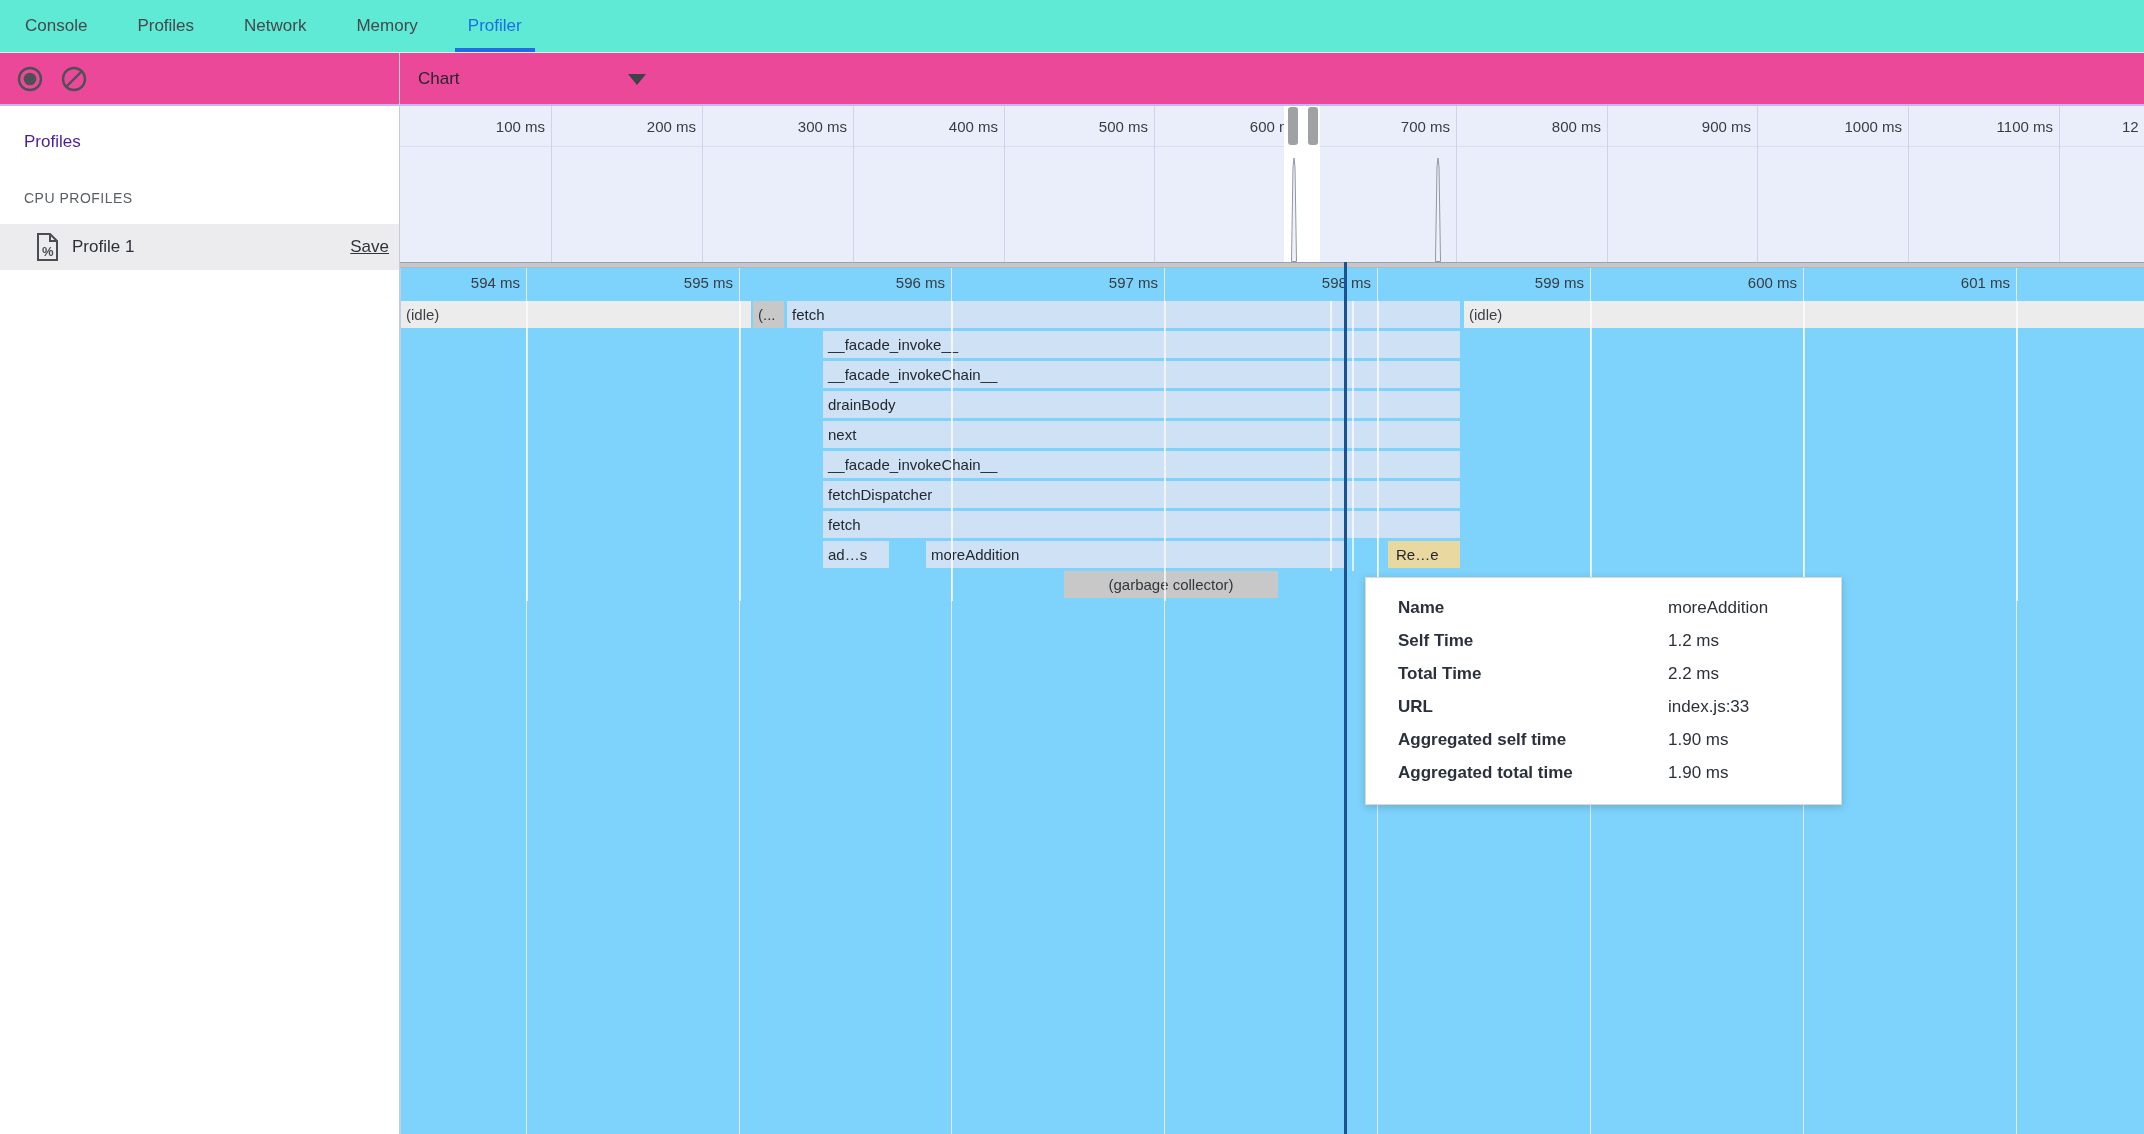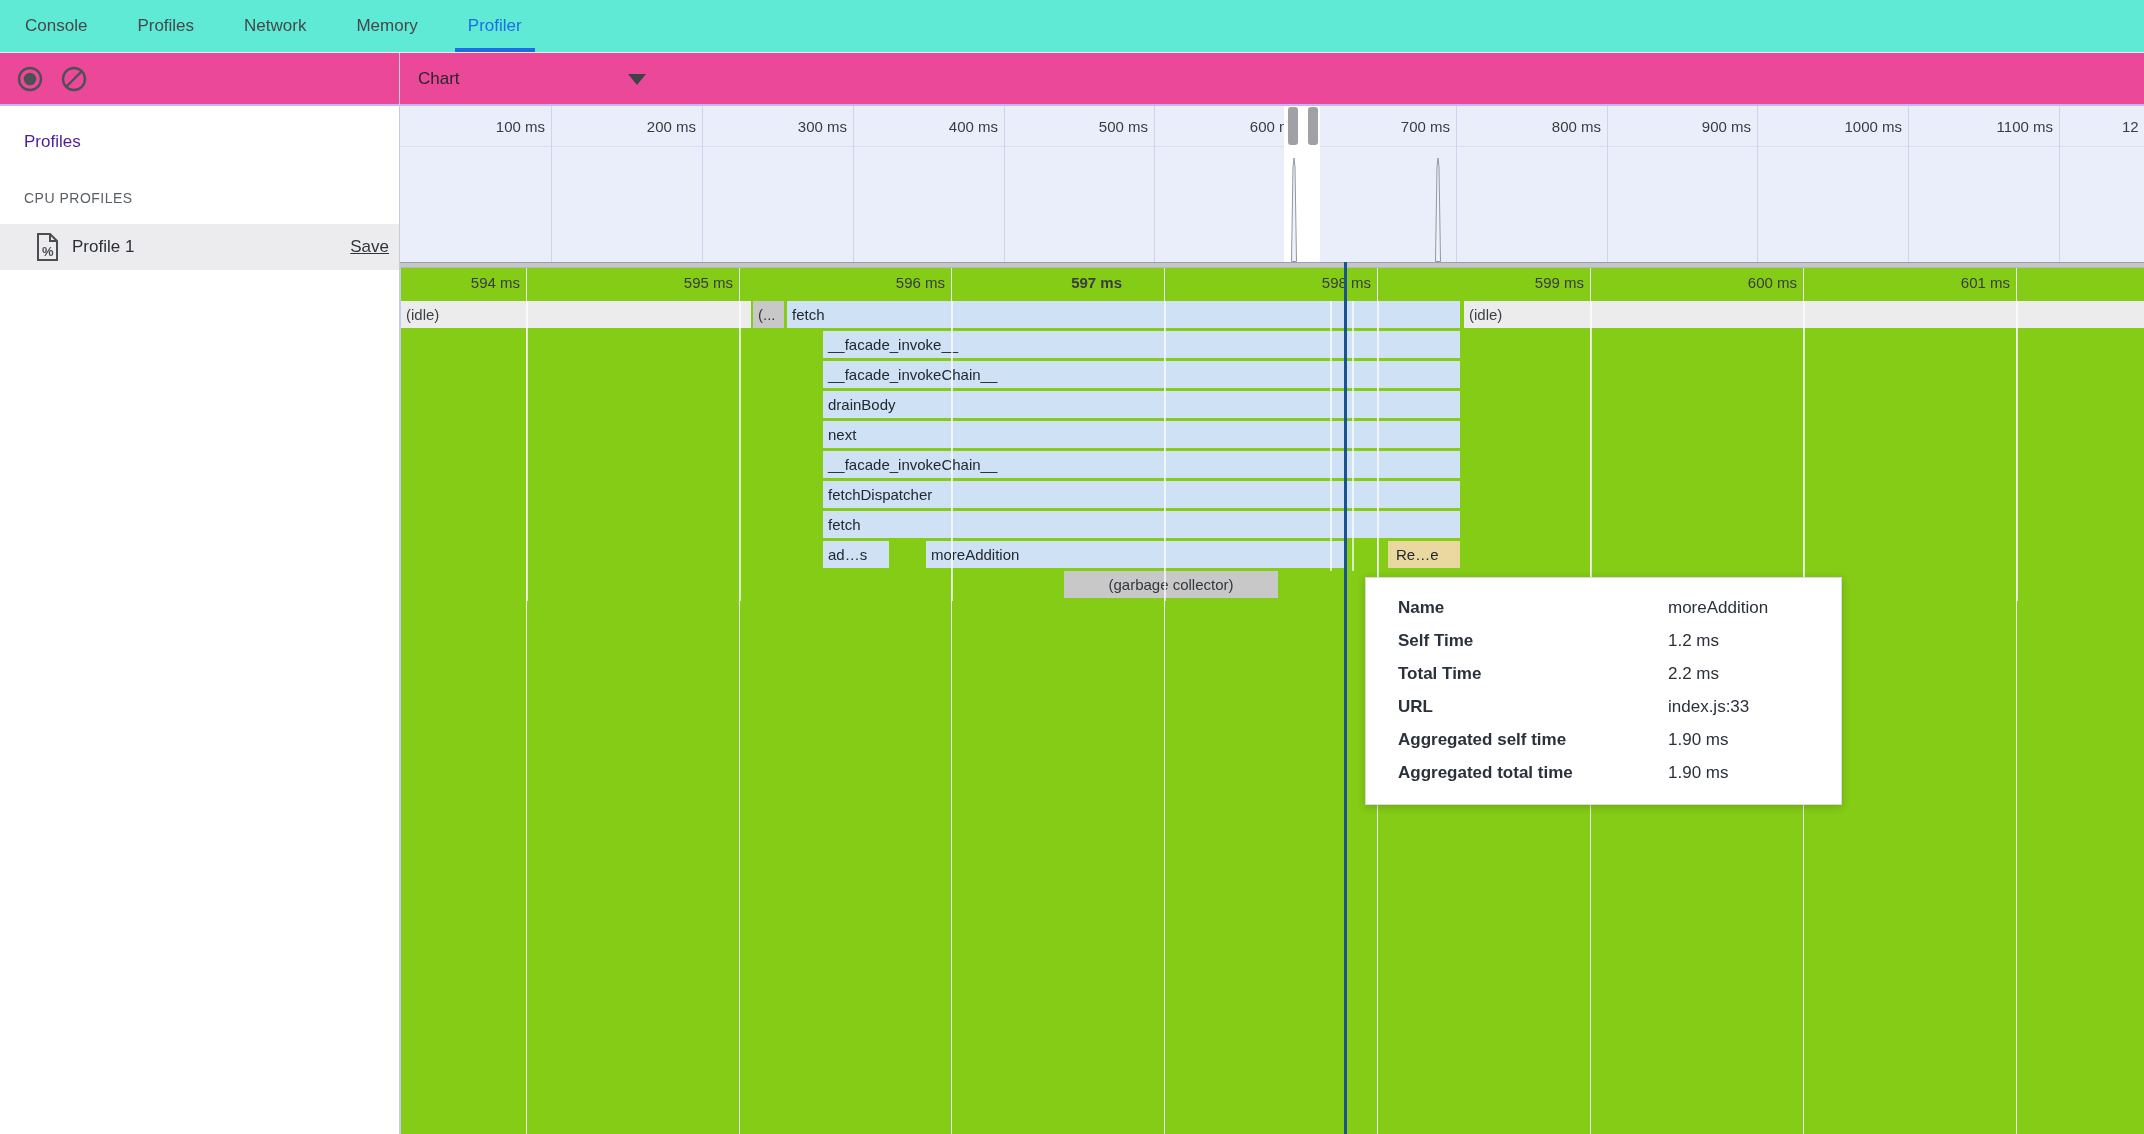--- a/index.html
+++ b/index.html
@@ -37,21 +37,21 @@
   .ov-strip-border{position:absolute;left:0;top:40px;width:1744px;height:1px;background:#d9dfee;}
   .ov-label{position:absolute;top:12px;width:120px;text-align:right;font-size:15px;color:#383c42;}
   .ov-label.left{text-align:left;width:40px;}
   .ov-sel{position:absolute;top:0;height:156px;background:#ffffff;}
   .ov-handle{position:absolute;top:1px;width:10px;height:38px;background:#9fa1a4;border-radius:3px;cursor:ew-resize;}
   .ov-spike{position:absolute;top:52px;}
   
   .splitter{position:absolute;left:0;top:156px;width:1744px;height:6px;background:#c5c7ca;
             border-top:1px solid #9da0a4;border-bottom:1px solid #b5b8bb;box-sizing:border-box;cursor:ns-resize;}
   
-  .flame{position:absolute;left:0;top:162px;width:1744px;height:866px;background:#84cc16;overflow:hidden;
+  .flame{position:absolute;left:0;top:162px;width:1744px;height:866px;background:#7dd3fc;overflow:hidden;
          border-left:1px solid #b9cfec;box-sizing:border-box;}
   .f-grid{position:absolute;top:0;width:1px;height:866px;background:#e7eaf4;}
   .ruler-label{position:absolute;top:0;width:120px;height:30px;line-height:30px;text-align:right;font-size:15px;color:#383c42;}
   .bar{position:absolute;height:27px;font-size:15px;line-height:27px;color:#23282f;
        padding-left:5px;box-sizing:border-box;white-space:nowrap;overflow:hidden;cursor:default;}
   .bar.call{background:#cfe2f5;}
   .bar.idle{background:#ececec;color:#3c3f44;}
   .bar.system{background:#c8c8c8;color:#33373c;}
   .bar.highlight{background:#e9d9a0;padding-left:8px;}
   .bar.center{text-align:center;padding-left:0;}
@@ -152,21 +152,21 @@
       </div>
     <div class="splitter"></div>
     <div class="flame" id="flame">
         <div class="f-grid" style="left: 125px;"></div>
         <div class="ruler-label" style="left: -1px;">594 ms</div>
         <div class="f-grid" style="left: 338px;"></div>
         <div class="ruler-label" style="left: 212px;">595 ms</div>
         <div class="f-grid" style="left: 550px;"></div>
         <div class="ruler-label" style="left: 424px;">596 ms</div>
         <div class="f-grid" style="left: 763px;"></div>
-        <div class="ruler-label" style="left: 601px; font-weight: bold;">597 ms</div>
+        <div class="ruler-label" style="left: 637px;">597 ms</div>
         <div class="f-grid" style="left: 976px;"></div>
         <div class="ruler-label" style="left: 850px;">598 ms</div>
         <div class="f-grid" style="left: 1189px;"></div>
         <div class="ruler-label" style="left: 1063px;">599 ms</div>
         <div class="f-grid" style="left: 1402px;"></div>
         <div class="ruler-label" style="left: 1276px;">600 ms</div>
         <div class="f-grid" style="left: 1615px;"></div>
         <div class="ruler-label" style="left: 1489px;">601 ms</div>
         <div class="bar idle" style="left: 0px; top: 33px; width: 350px;">(idle)</div>
         <div class="bar system" style="left: 352px; top: 33px; width: 31px;">(...</div>

